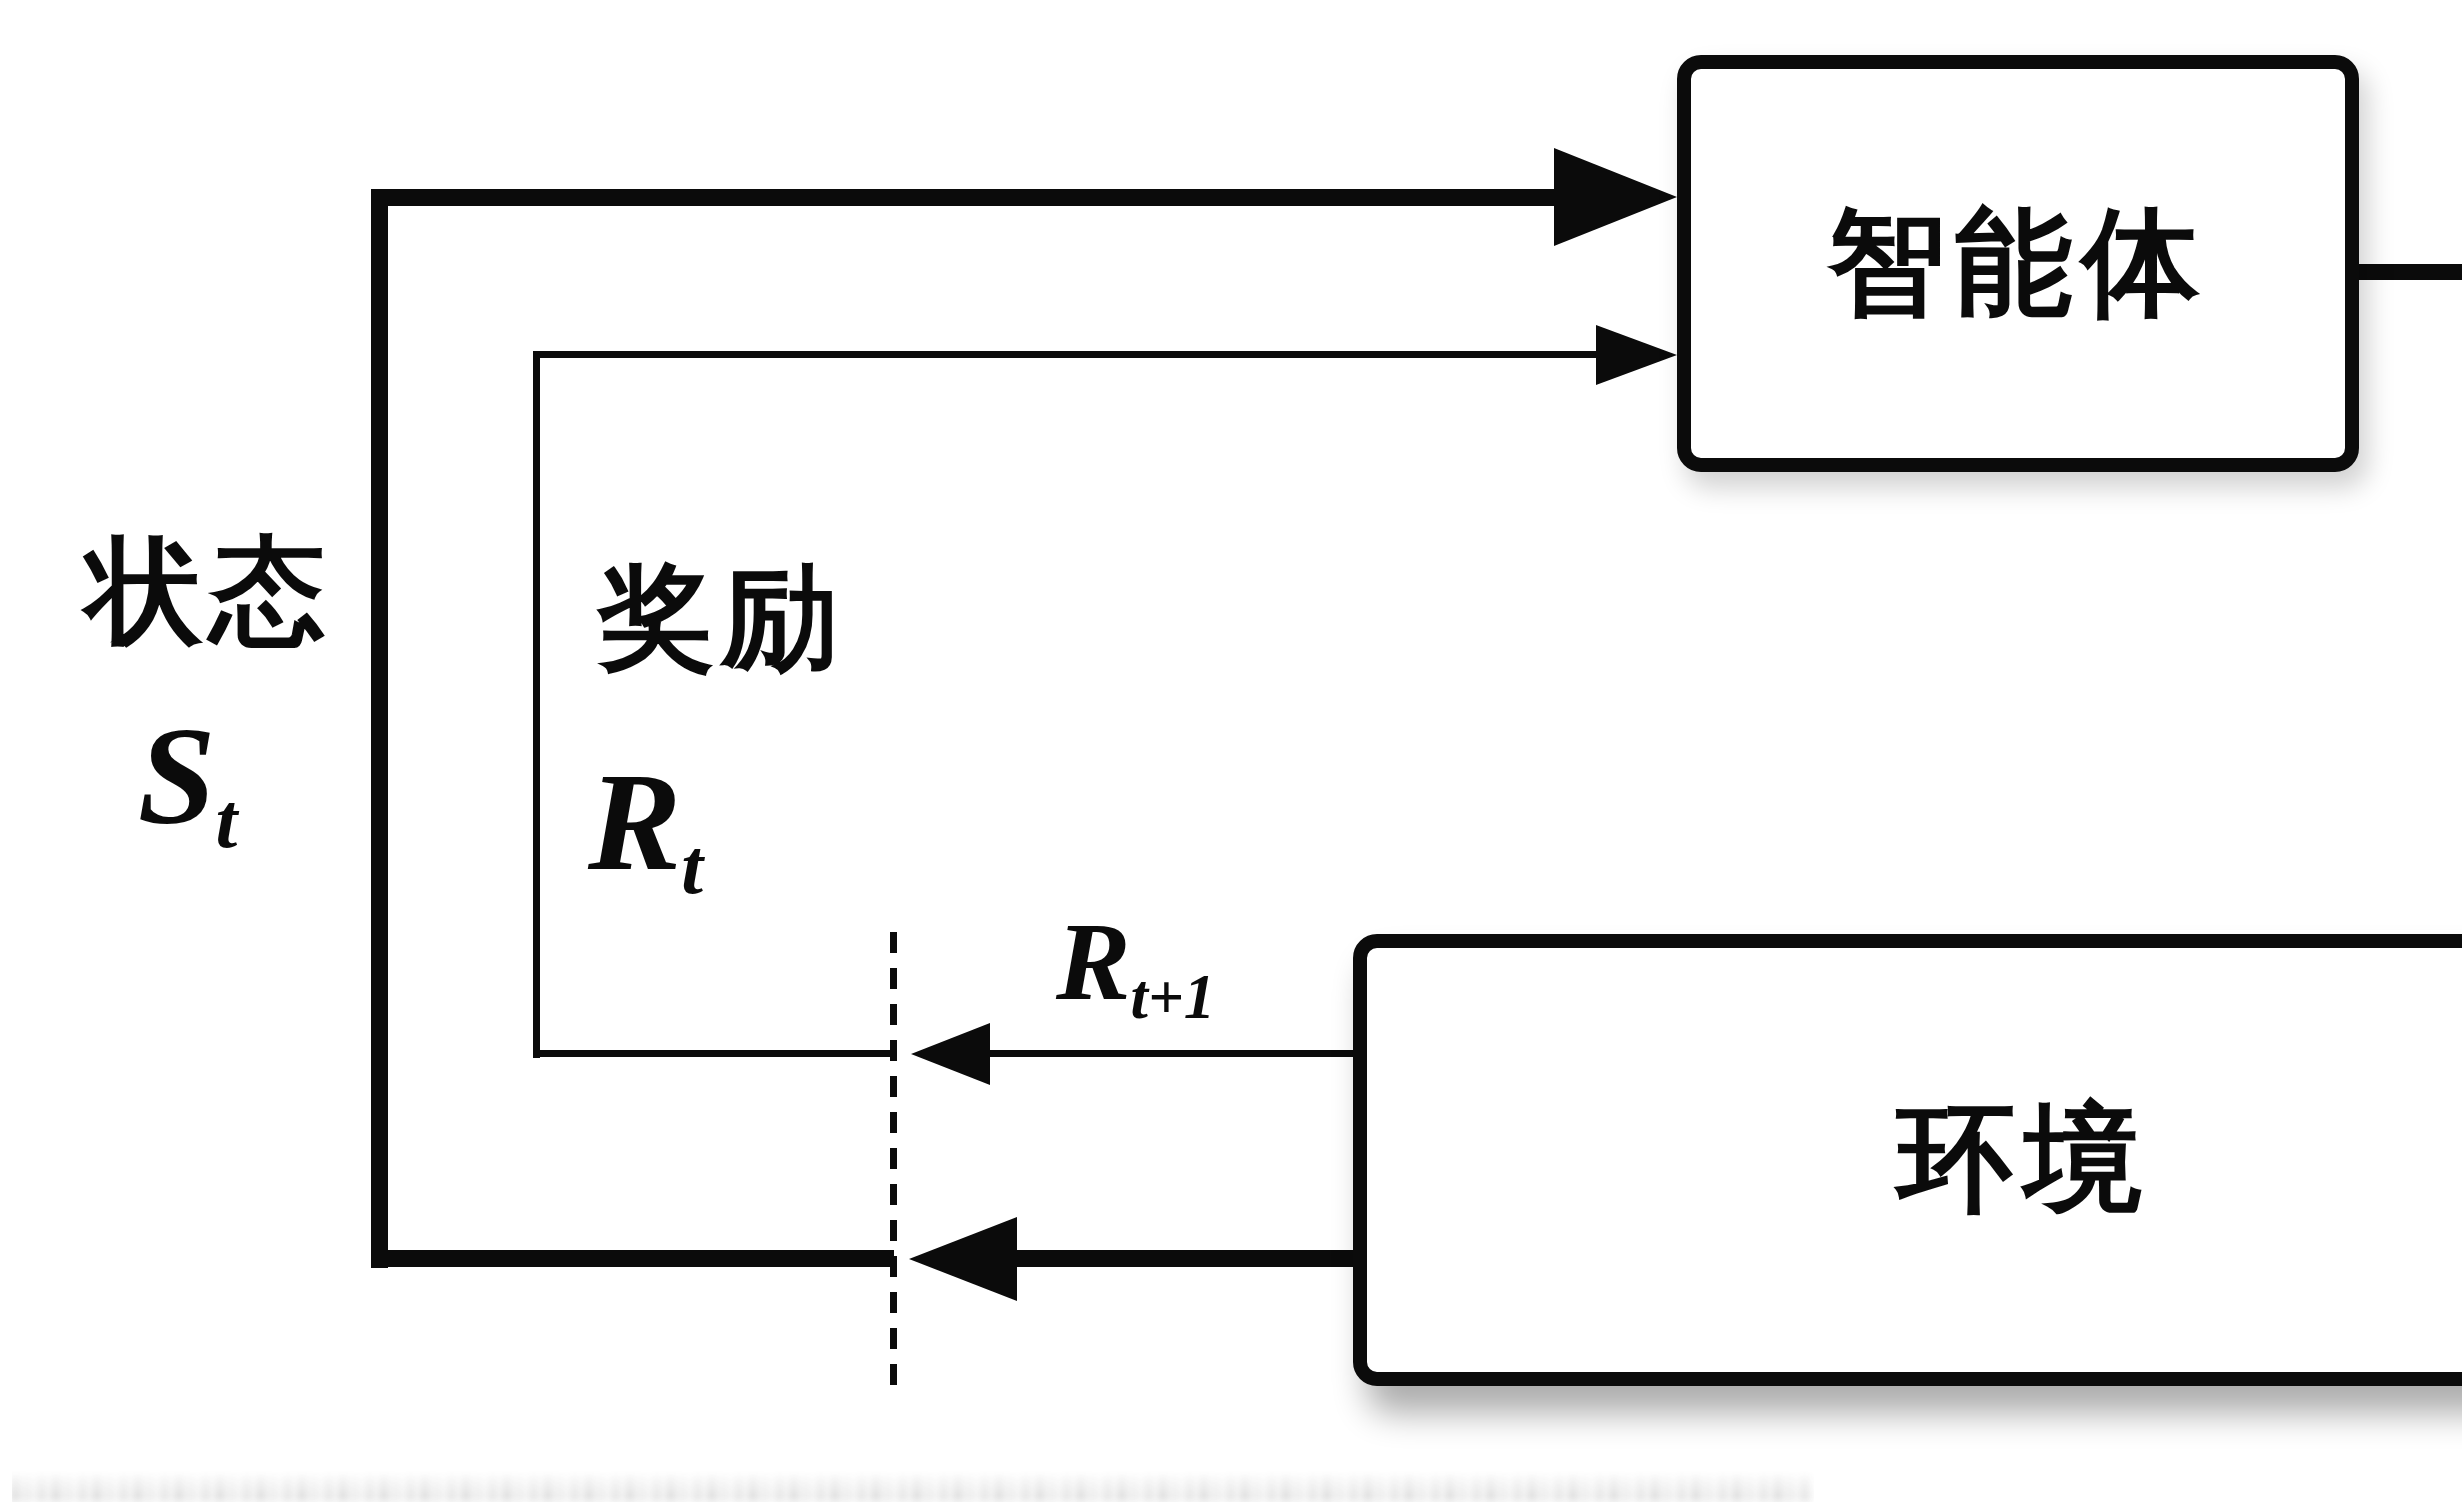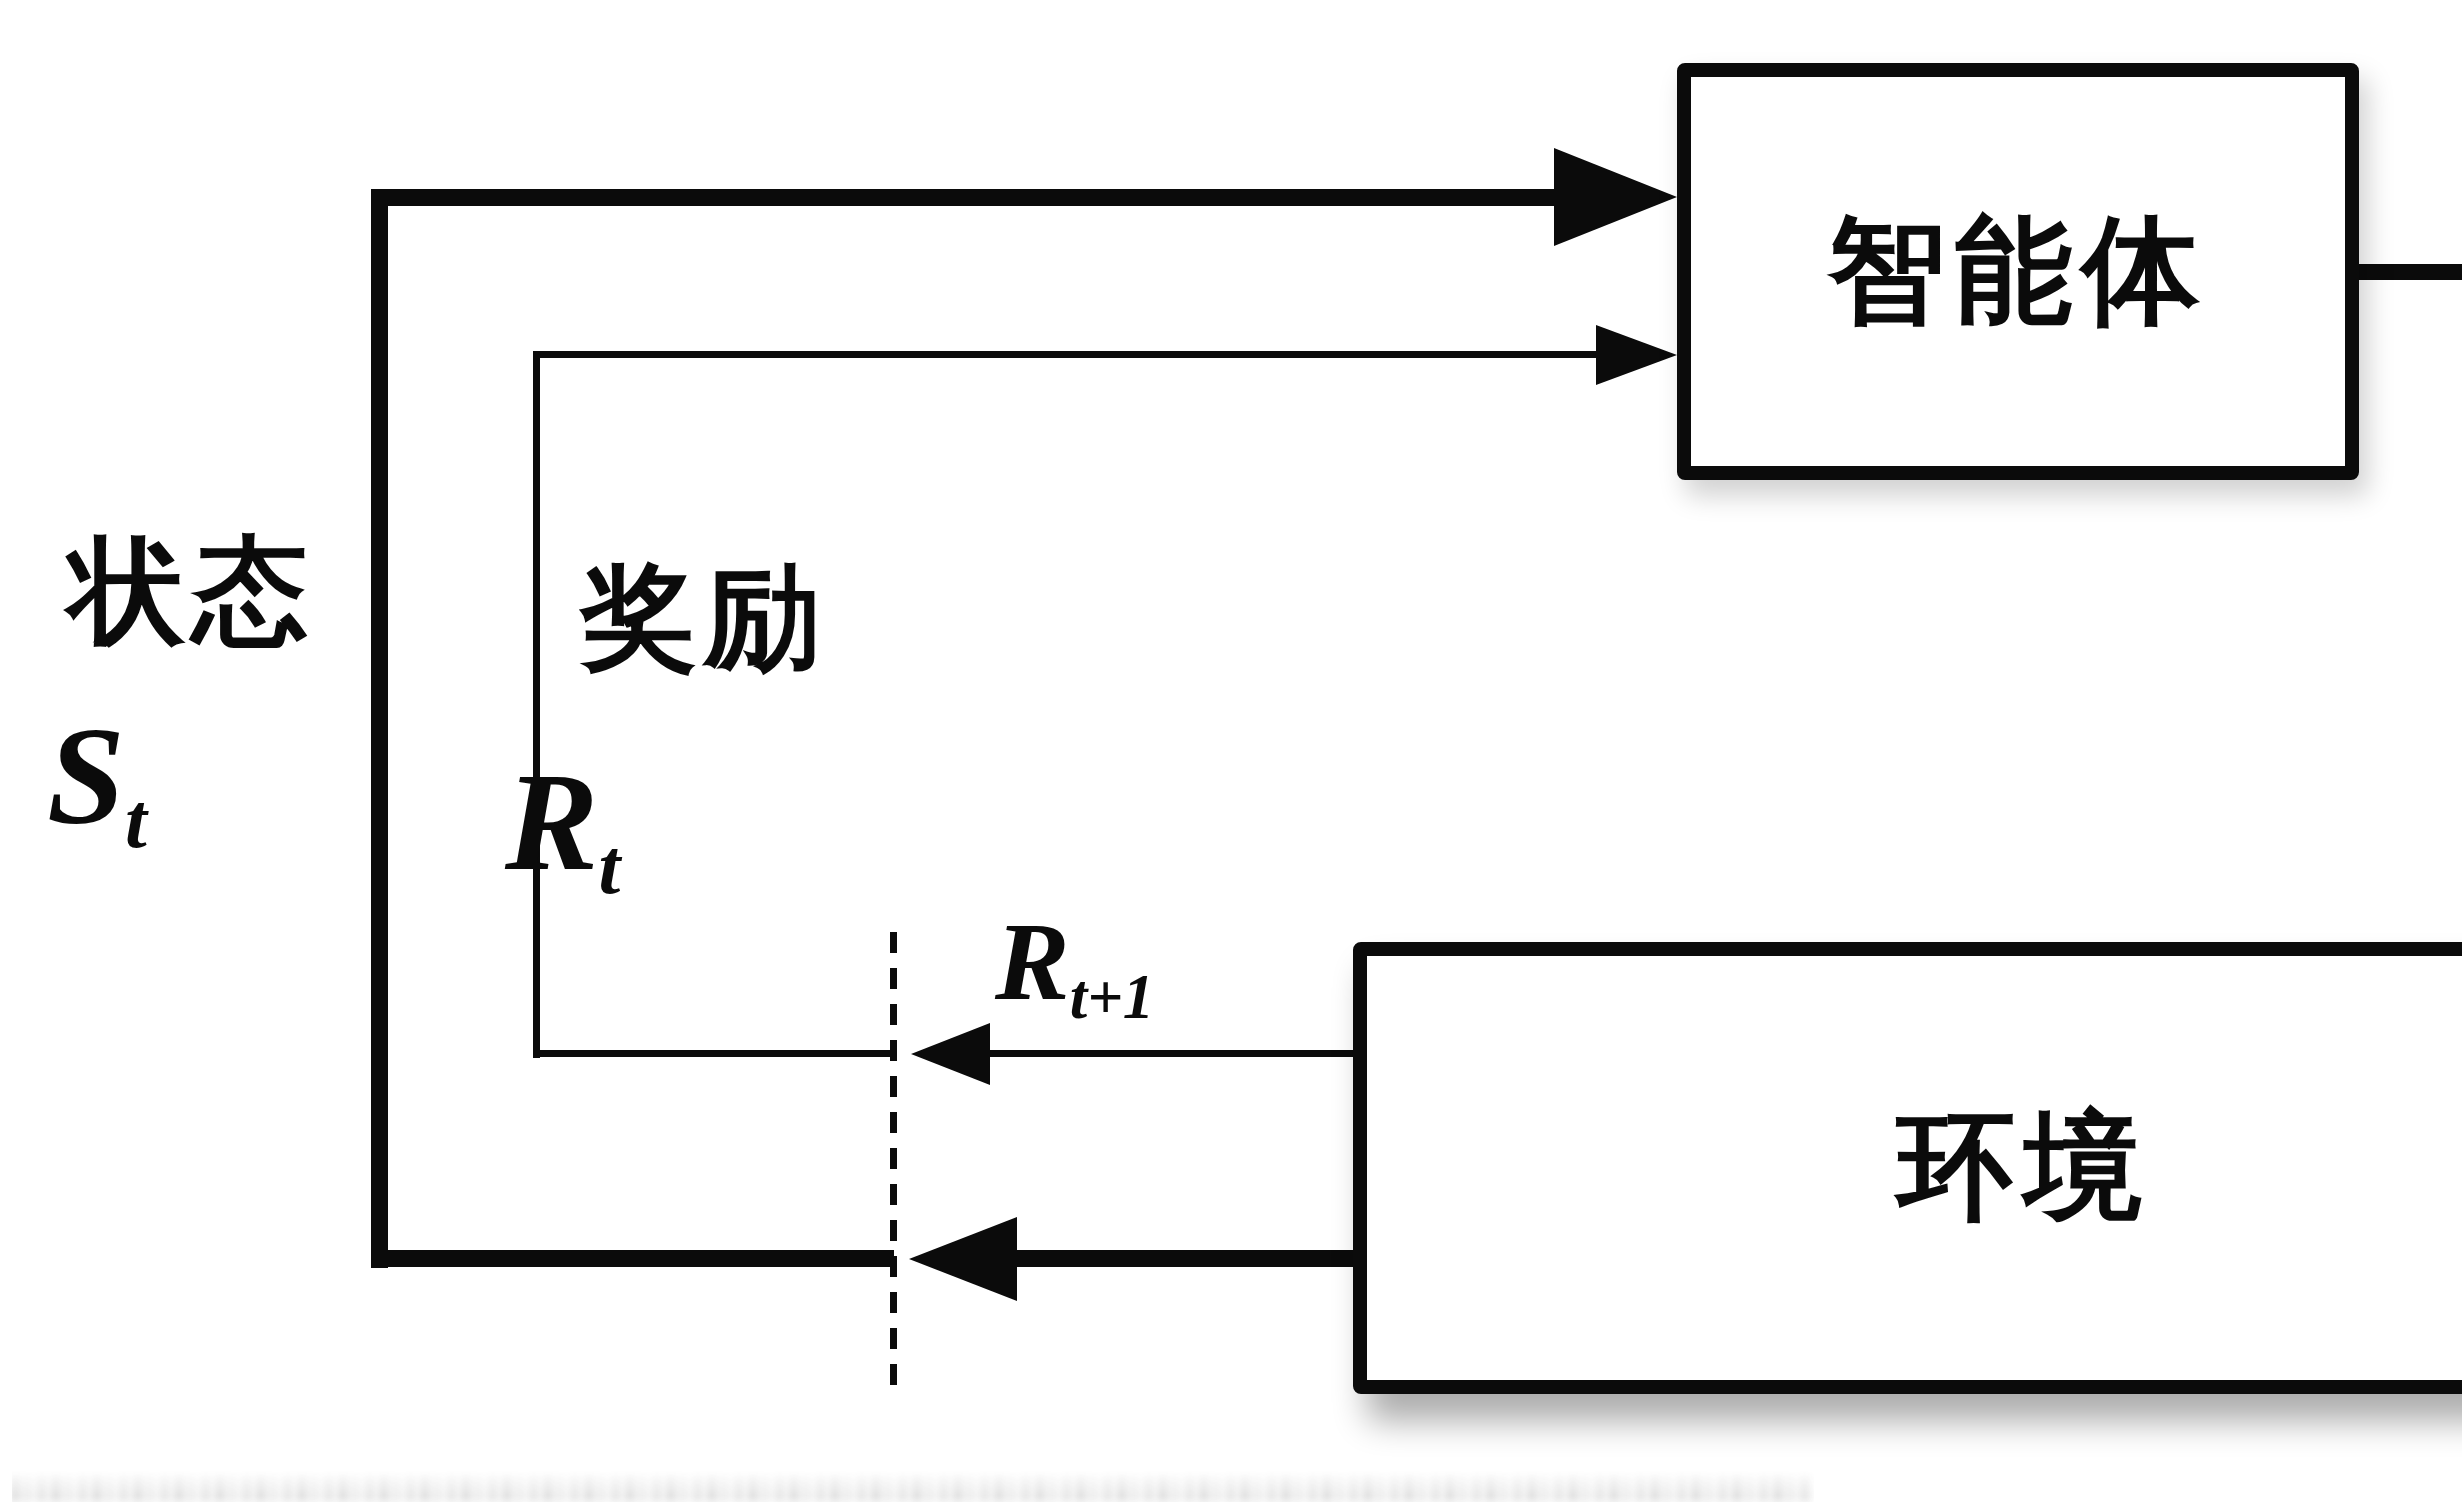--- a/index.html
+++ b/index.html
@@ -7,21 +7,21 @@
   html,body { margin:0; padding:0; background:var(--bg); }
   body {
     width:3940px; height:1502px; position:relative; overflow:hidden;
     font-family:"Liberation Serif","DejaVu Serif",serif; color:var(--ink);
   }
   .stage { position:absolute; inset:0; }
 
   
   .node {
     position:absolute; background:#ffffff; border:14.8px solid var(--ink);
-    border-radius:8px; display:flex; align-items:center; justify-content:center;margin-top:8px;
+    border-radius:24px; display:flex; align-items:center; justify-content:center;
   }
   .node-agent { left:1677px; top:55px;  width:682px; height:417px;
     box-shadow:8.9px 15.8px 27px rgba(0,0,0,0.18); }
   .node-env   { left:1353px; top:934px; width:1342px; height:452px;
     box-shadow:14.8px 27px 34px rgba(0,0,0,0.33); }
   .node-label { font-size:118px; font-weight:700; letter-spacing:8.9px; line-height:1; white-space:nowrap; }
 
   
   .hline,.vline { position:absolute; background:var(--ink); }
 
@@ -32,21 +32,21 @@
   .arr-left-nextrew { left:911px; top:1023px; border-top:31.5px  solid transparent; border-bottom:31.5px  solid transparent; border-right:79px solid var(--ink); }
   .arr-left-nextsta { left:909px; top:1217px; border-top:42px  solid transparent; border-bottom:42px  solid transparent; border-right:108px solid var(--ink); }
 
   
   .dashed-v {
     position:absolute; left:890px; top:932px; width:7.4px; height:457px;
     background:repeating-linear-gradient(to bottom, var(--ink) 0 20.7px, transparent 20.7px 36px);
   }
 
   
-  .lbl { position:absolute; line-height:1; text-align:left; white-space:nowrap;font-family:Liberation Serif, serif; }
+  .lbl { position:absolute; line-height:1; text-align:center; white-space:nowrap;font-family:Liberation Serif, serif; }
   .cjk { font-size:116px; font-weight:700; letter-spacing:6.9px; }
   .sym { font-style:italic; font-weight:700; }
   .sym-big  { font-size:140px; }
   .sym-mid  { font-size:112px; font-weight:600; }
   .sym sub  { font-size:0.56em; font-style:italic; vertical-align:-0.30em; line-height:1; }
 
   
   .caption-artifact {
     position:absolute; left:12.3px; top:1470px; width:1802px; height:32px;
     background:repeating-linear-gradient(90deg,

